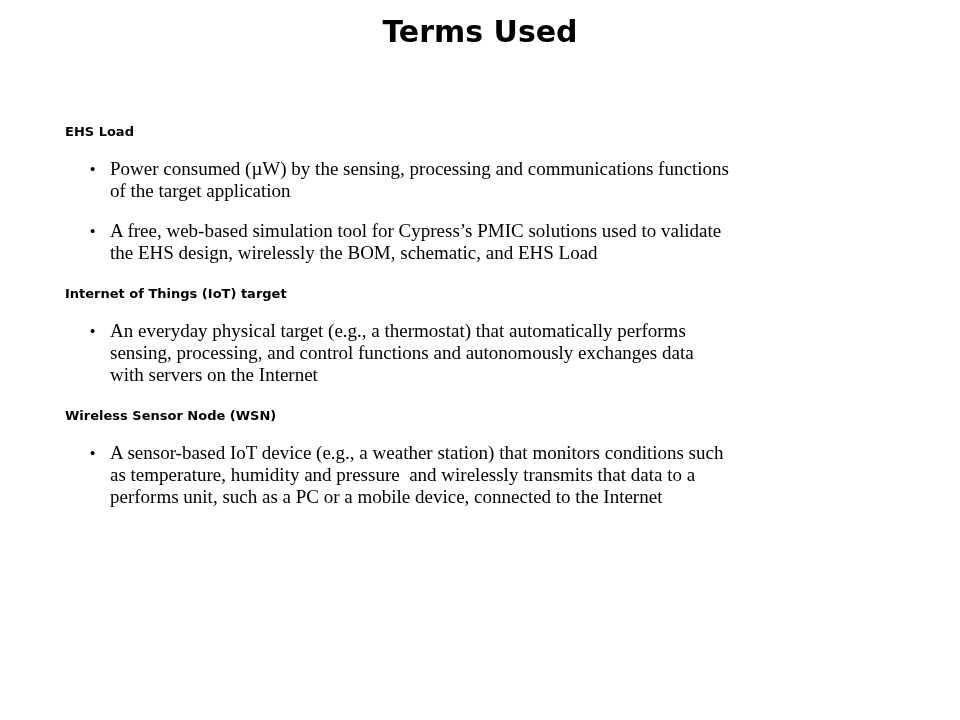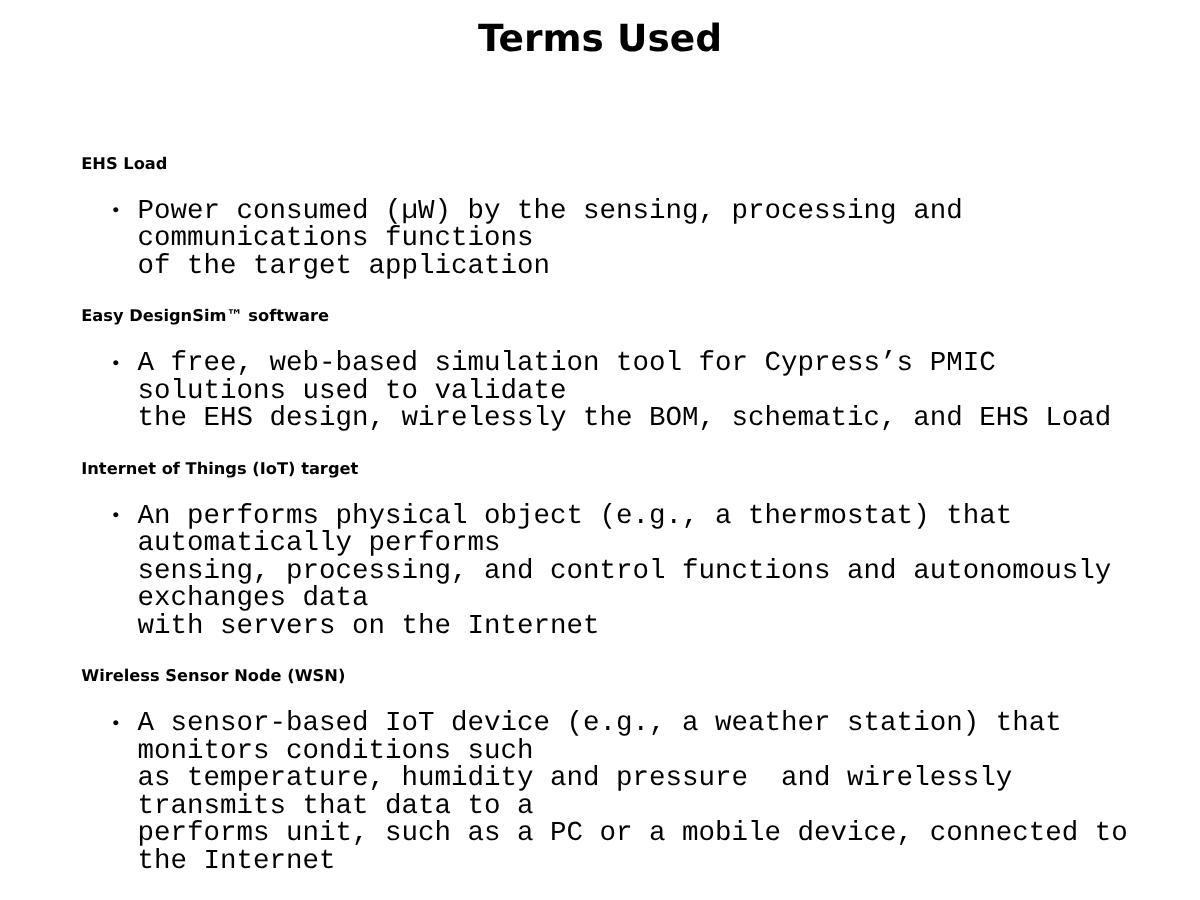--- a/index.html
+++ b/index.html
@@ -43,22 +43,22 @@
     margin: 0 0 18px 0;
   }
   .bullet-marker {
     flex: 0 0 20px;
     width: 20px;
     font-size: 15px;
     line-height: 22px;
     font-family: "Liberation Sans", sans-serif;
   }
   .definition-text {
-    font-family: Liberation Mono, monospace;
-    font-size: 22px;
+    font-family: Liberation Serif, serif;
+    font-size: 19px;
     line-height: 22px;
     white-space: pre-wrap;
     width: 805px;
   }
 </style>
 </head>
 <body>
 
 <div class="slide">
 
@@ -69,33 +69,32 @@
     <div>
       <div class="term-heading">EHS Load</div>
       <div class="bullet-item">
         <span class="bullet-marker">•</span>
         <span class="definition-text">Power consumed (µW) by the sensing, processing and communications functions
 of the target application</span>
       </div>
     </div>
 
     <div>
-      <div class="term-heading">Easy DesignSim™ software</div>
       <div class="bullet-item">
         <span class="bullet-marker">•</span>
         <span class="definition-text">A free, web-based simulation tool for Cypress’s PMIC solutions used to validate
 the EHS design, wirelessly the BOM, schematic, and EHS Load</span>
       </div>
     </div>
 
     <div>
       <div class="term-heading">Internet of Things (IoT) target</div>
       <div class="bullet-item">
         <span class="bullet-marker">•</span>
-        <span class="definition-text">An performs physical object (e.g., a thermostat) that automatically performs
+        <span class="definition-text">An everyday physical target (e.g., a thermostat) that automatically performs
 sensing, processing, and control functions and autonomously exchanges data
 with servers on the Internet</span>
       </div>
     </div>
 
     <div>
       <div class="term-heading">Wireless Sensor Node (WSN)</div>
       <div class="bullet-item">
         <span class="bullet-marker">•</span>
         <span class="definition-text">A sensor-based IoT device (e.g., a weather station) that monitors conditions such

